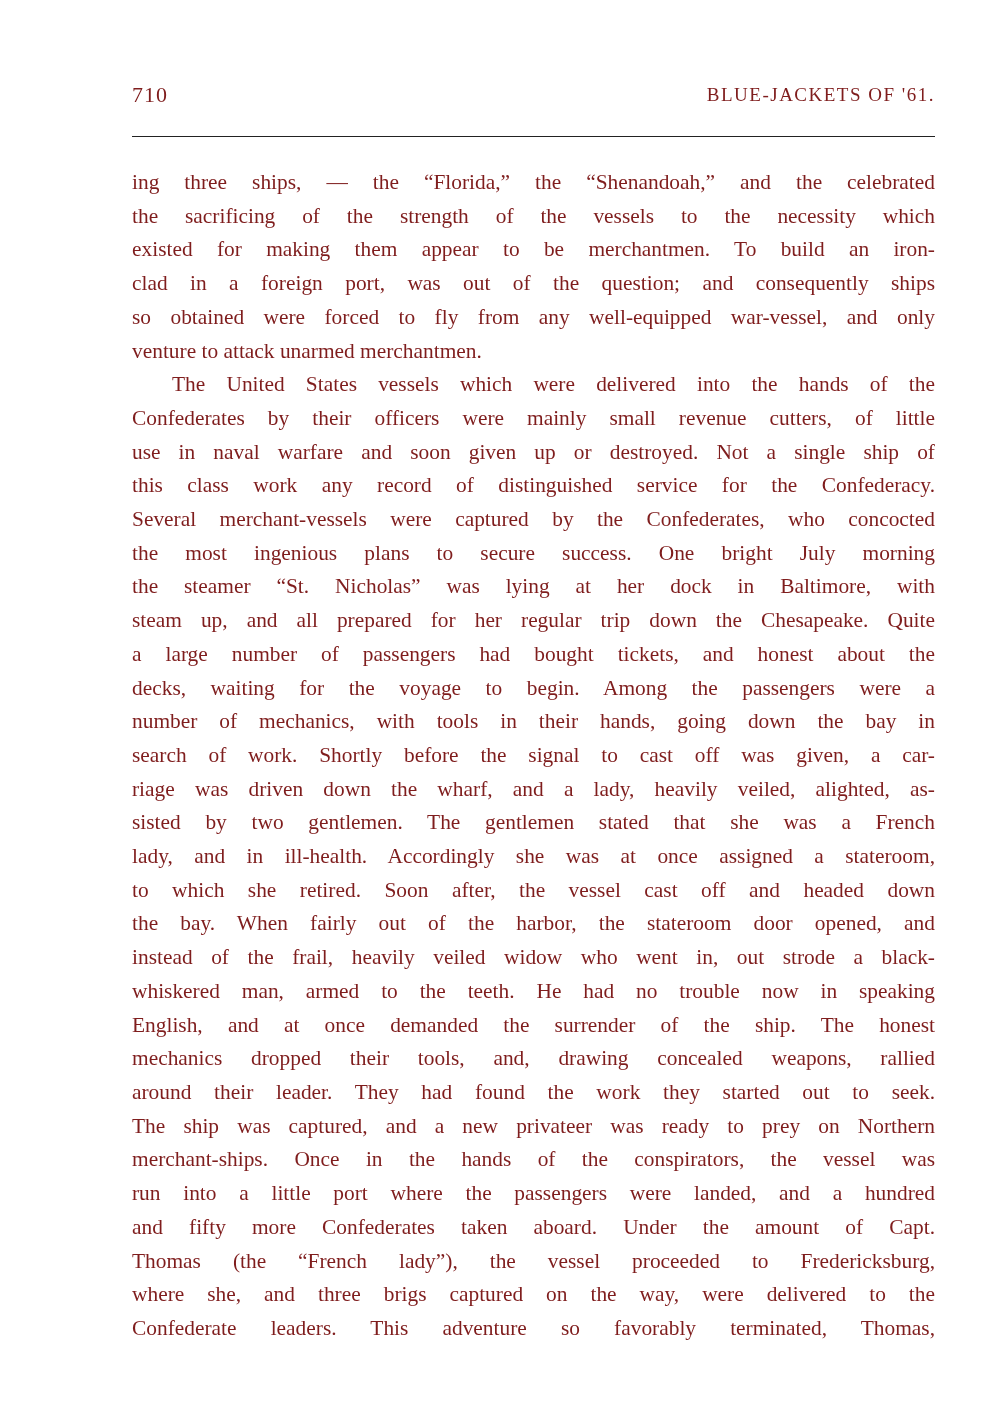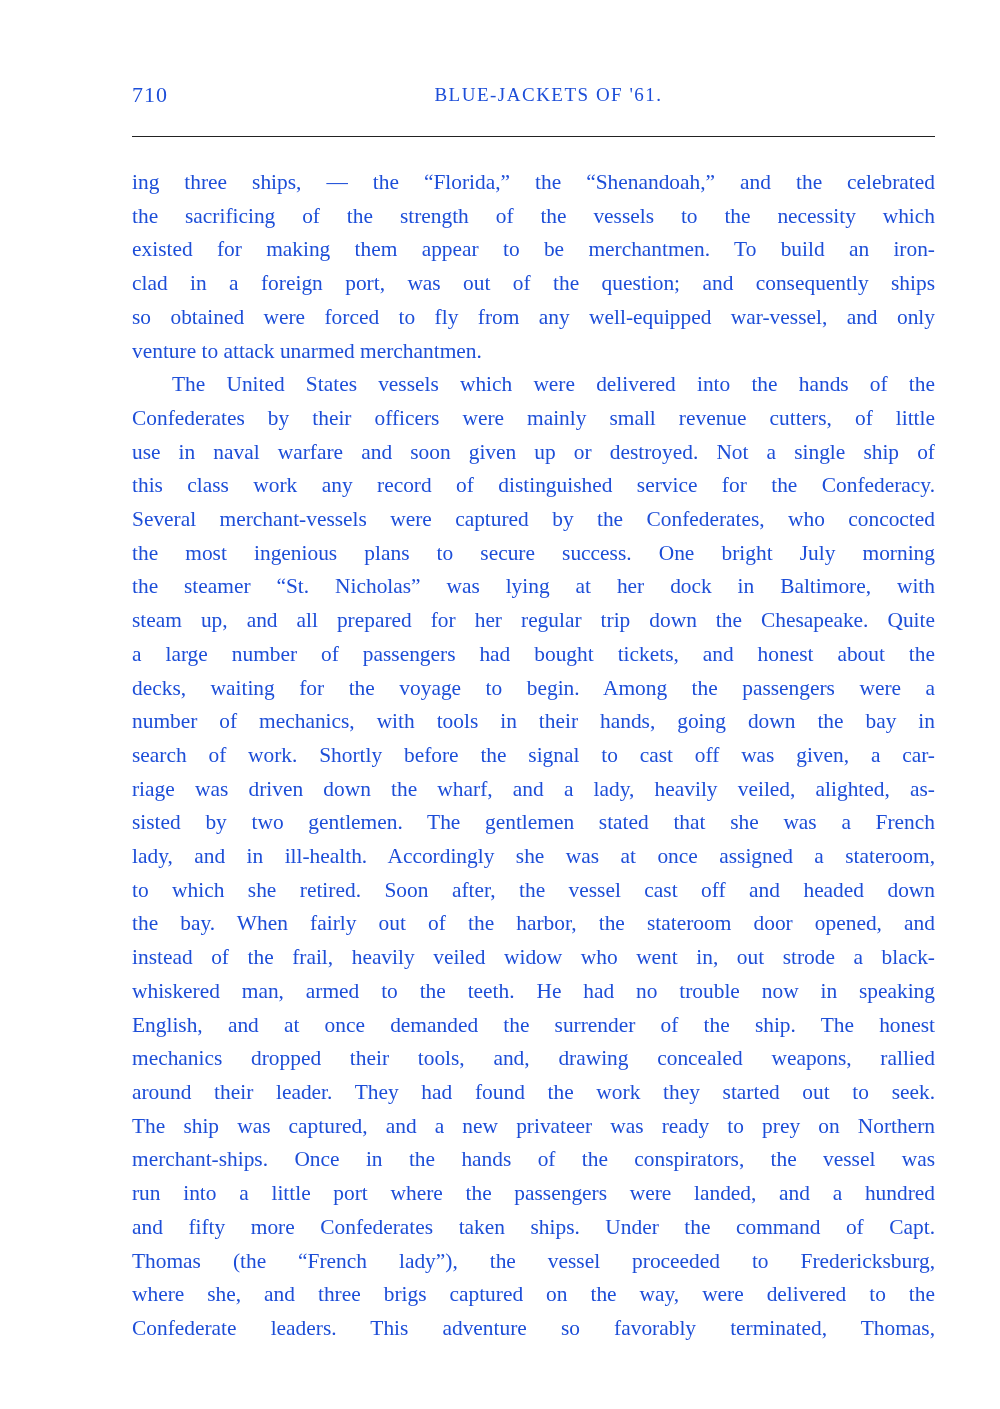--- a/index.html
+++ b/index.html
@@ -1,28 +1,28 @@
 <!DOCTYPE html>
 <html><head>
   <meta charset="utf-8">
   <style>
     html, body { margin: 0; padding: 0; background: #ffffff; }
     body { width: 1000px; height: 1409px; position: relative; overflow: hidden; }
     .page {
       position: absolute; left: 132px; top: 78px; width: 803px;
       font-family: "Liberation Serif", "DejaVu Serif", serif;
-      color: #1d4ed8;
+      color: #7f1d1d;
     }
     .header { position: relative; height: 44px; }
     .page-number {
       position: absolute; left: 0; top: 4px;
       font-size: 22px; letter-spacing: 1px;
     }
     .running-title {
-      position: absolute; left: 0; right: 0; top: 6px; text-align: center;
+      position: absolute; left: 0; right: 0; top: 6px; text-align: right;
       font-size: 19px; letter-spacing: 1.5px; padding-left: 30px;
     }
     .rule {
       height: 0; border-top: 1.5px solid #222; margin-top: 14px;
       width: 803px;
     }
     .body-text {
       margin-top: 29px;
       font-size: 21.4px; line-height: 33.7px;
       text-align: justify;
@@ -70,19 +70,19 @@
         <span class="line">to which she retired.  Soon after, the vessel cast off and headed down</span>
         <span class="line">the bay.  When fairly out of the harbor, the stateroom door opened, and</span>
         <span class="line">instead of the frail, heavily veiled widow who went in, out strode a black-</span>
         <span class="line">whiskered man, armed to the teeth.  He had no trouble now in speaking</span>
         <span class="line">English, and at once demanded the surrender of the ship.  The honest</span>
         <span class="line">mechanics dropped their tools, and, drawing concealed weapons, rallied</span>
         <span class="line">around their leader.  They had found the work they started out to seek.</span>
         <span class="line">The ship was captured, and a new privateer was ready to prey on Northern</span>
         <span class="line">merchant-ships.  Once in the hands of the conspirators, the vessel was</span>
         <span class="line">run into a little port where the passengers were landed, and a hundred</span>
-        <span class="line">and fifty more Confederates taken ships.  Under the command of Capt.</span>
+        <span class="line">and fifty more Confederates taken aboard.  Under the amount of Capt.</span>
         <span class="line">Thomas (the “French lady”), the vessel proceeded to Fredericksburg,</span>
         <span class="line">where she, and three brigs captured on the way, were delivered to the</span>
         <span class="line">Confederate leaders.  This adventure so favorably terminated, Thomas,</span>
       </p>
   </div>
 </div>
 
 </body></html>

